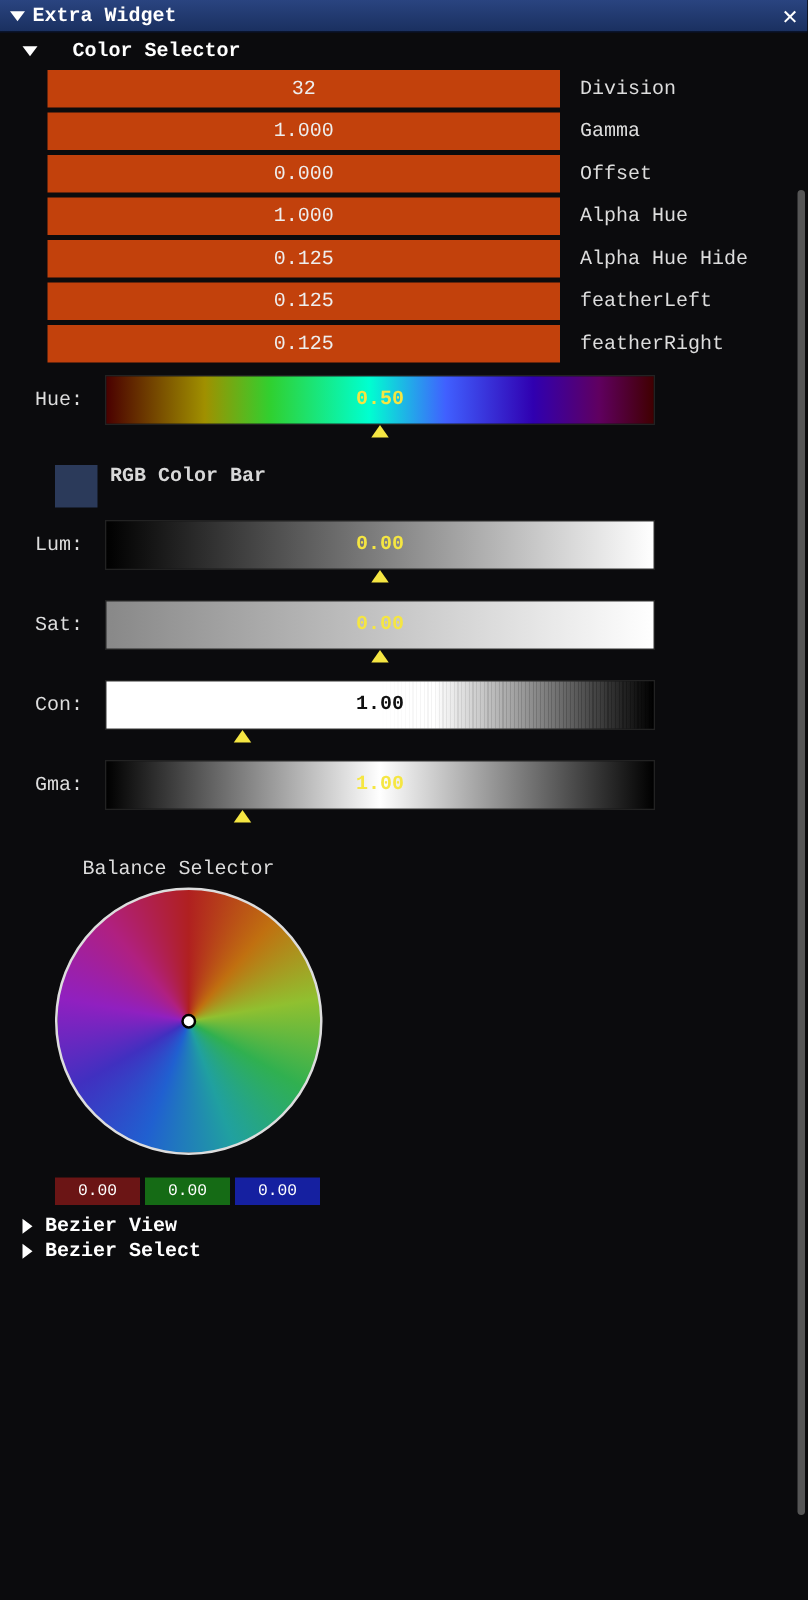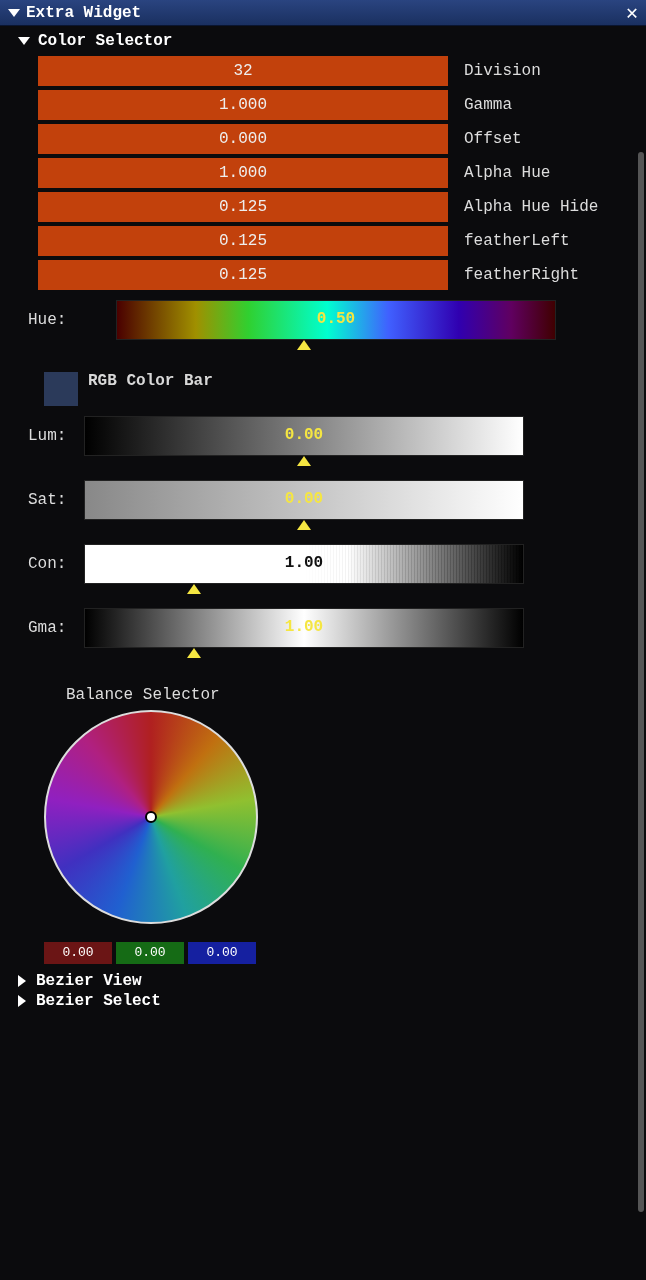--- a/index.html
+++ b/index.html
@@ -2,35 +2,35 @@
 <html><head>
 <meta charset="utf-8">
 <style>
 * { margin:0; padding:0; box-sizing:border-box; }
 body { background:#0b0b0d; color:#d8d8d8; font-family:"Courier New",monospace; font-size:16px; width:646px; height:1280px; overflow:hidden; position:relative; }
 .titlebar { background:linear-gradient(#2a4480,#1a3060); height:26px; display:flex; align-items:center; padding:12px 8px; border-bottom:1px solid #0a1530; }
 .titlebar .tri { width:0;height:0;border-left:6px solid transparent;border-right:6px solid transparent;border-top:8px solid #fff; margin-right:6px; }
 .titlebar .title { color:#fff; font-weight:bold; flex:1; }
 .titlebar .close { color:#fff; font-size:20px; cursor:pointer; }
 .content { padding:4px 10px 0 10px; }
-.section-header { display:flex; align-items:center; color:#fff; font-weight:bold; margin:2px 0 6px 8px; }
+.section-header { display:flex; align-items:center; color:#fff; font-weight:bold; margin:2px 0 6px 8px;gap:20px; }
 .section-header .tri { width:0;height:0;border-left:6px solid transparent;border-right:6px solid transparent;border-top:8px solid #fff; margin-right:8px; }
 .numrow { display:flex; align-items:center; margin:4px 0 4px 28px; }
 .numfield { background:#c2410c; height:30px; flex:0 0 410px; text-align:center; line-height:30px; color:#eee; cursor:text; }
 .numlabel { margin-left:16px; color:#ddd; }
 .slider-block { margin:10px 0 6px 18px; }
 .slider-row { display:flex; align-items:center; }
 .slider-label { width:56px; color:#ddd; }
 .bar { position:relative; height:40px; width:440px; border:1px solid #222; }
 .bar .val { position:absolute; width:100%; text-align:center; top:9px; font-weight:bold; pointer-events:none; }
 .yellow { color:#f5e642; }
 .dark { color:#111; }
 .marker-row { position:relative; height:14px; width:440px; margin-left:56px; }
 .marker { position:absolute; top:0; width:0;height:0;border-left:7px solid transparent;border-right:7px solid transparent;border-bottom:10px solid #f5e642; transform:translateX(-7px); }
-.hue-bar { background:linear-gradient(90deg,#4a0000 0%,#a09000 18%,#30d030 30%,#00ffd0 48%,#4060ff 62%,#3000b0 78%,#600060 90%,#400000 100%);margin-left:32px; }
+.hue-bar { background:linear-gradient(90deg,#4a0000 0%,#a09000 18%,#30d030 30%,#00ffd0 48%,#4060ff 62%,#3000b0 78%,#600060 90%,#400000 100%); }
 .swatch-row { display:flex; align-items:flex-start; margin:18px 0 10px 34px;font-weight:bold; }
 .swatch { width:34px;height:34px; background:#2b3a5a; margin-right:10px; }
 .lum-bar { background:linear-gradient(90deg,#000,#fff); }
 .sat-bar { background:linear-gradient(90deg,#888,#fff); }
 .con-bar { background:linear-gradient(90deg,#fff 0%,#fff 60%,#000 100%); position:relative; }
 .con-stripes { position:absolute; inset:0; background:repeating-linear-gradient(90deg,rgba(0,0,0,0) 0 2px,rgba(0,0,0,.25) 2px 3px); mask:linear-gradient(90deg,transparent 50%,#000 100%); -webkit-mask:linear-gradient(90deg,transparent 50%,#000 100%); }
 .gma-bar { background:linear-gradient(90deg,#000 0%,#fff 50%,#000 100%); }
 .tmp-bar { background:linear-gradient(90deg,#1000ff 0%,#6020c0 40%,#a03080 60%,#e02030 100%); }
 .balance-label { margin:24px 0 6px 56px; color:#ddd; }
 .wheel-wrap { margin-left:34px; }

